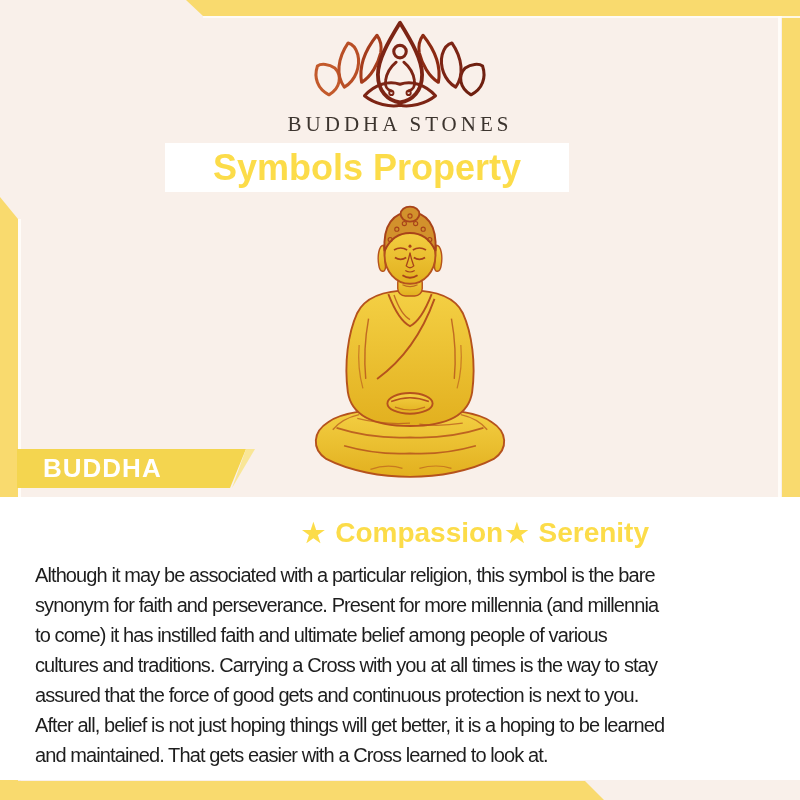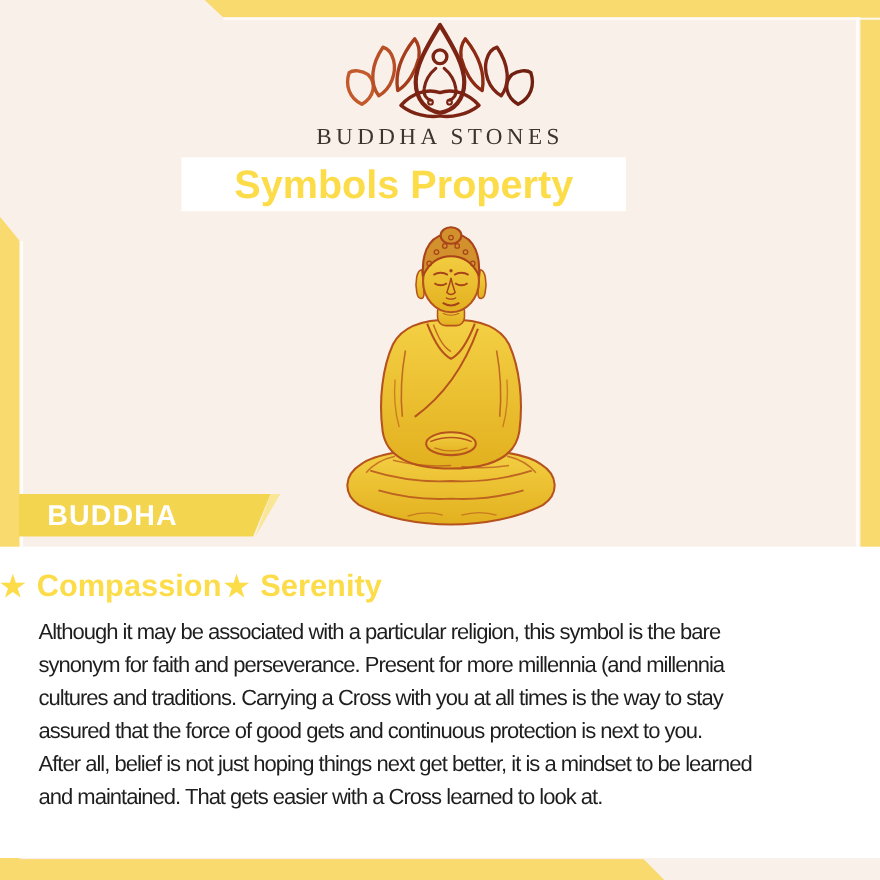--- a/index.html
+++ b/index.html
@@ -46,21 +46,21 @@
   
   .badge{position:absolute;left:17px;top:449px;width:238px;height:39px;}
   .badge-main{position:absolute;inset:0;background:var(--badge-yellow);
     clip-path:polygon(0 0,229px 0,213px 39px,0 39px);}
   .badge-tail{position:absolute;inset:0;background:var(--badge-tail);
     clip-path:polygon(229px 0,238px 0,215px 39px);}
   .badge-label{position:absolute;left:26px;top:0;line-height:39px;
     font-size:26px;font-weight:bold;color:#fff;letter-spacing:1px;}
   
   .text-section{position:absolute;left:0;top:497px;width:800px;height:283px;background:var(--white);}
-  .traits{position:absolute;left:0;top:517px;width:639px;text-align:left;
+  .traits{position:absolute;left:10px;top:517px;width:639px;text-align:right;
     font-size:28px;font-weight:bold;color:var(--headline-yellow);}
   .traits .star{font-size:26px;}
   .traits .star-first{margin-right:10px;}
   .traits .star-second{margin-left:2px;margin-right:10px;}
   .desc{position:absolute;left:35px;top:560px;width:748px;
     color:var(--ink);font-size:20px;font-weight:normal;line-height:30px;letter-spacing:-0.9px;}
   .desc .line{white-space:nowrap;}
 </style>
 </head>
 <body>
@@ -180,19 +180,20 @@
     <span class="badge-label">BUDDHA SYMBOL</span>
   </div>
 
   <div class="traits">
     <span class="star star-first">★</span><span>Compassion</span><span class="star star-second">★</span><span>Serenity</span>
   </div>
 
   <div class="desc">
     <div class="line">Although it may be associated with a particular religion, this symbol is the bare</div>
     <div class="line">synonym for faith and perseverance. Present for more millennia (and millennia</div>
+    <div class="line">to come) it has instilled faith and ultimate belief among people of various</div>
     <div class="line">cultures and traditions. Carrying a Cross with you at all times is the way to stay</div>
     <div class="line">assured that the force of good gets and continuous protection is next to you.</div>
-    <div class="line">After all, belief is not just hoping things next get better, it is a mindset to be learned</div>
+    <div class="line">After all, belief is not just hoping things will get better, it is a hoping to be learned</div>
     <div class="line">and maintained. That gets easier with a Cross learned to look at.</div>
   </div>
 
 </div>
 
 </body></html>

